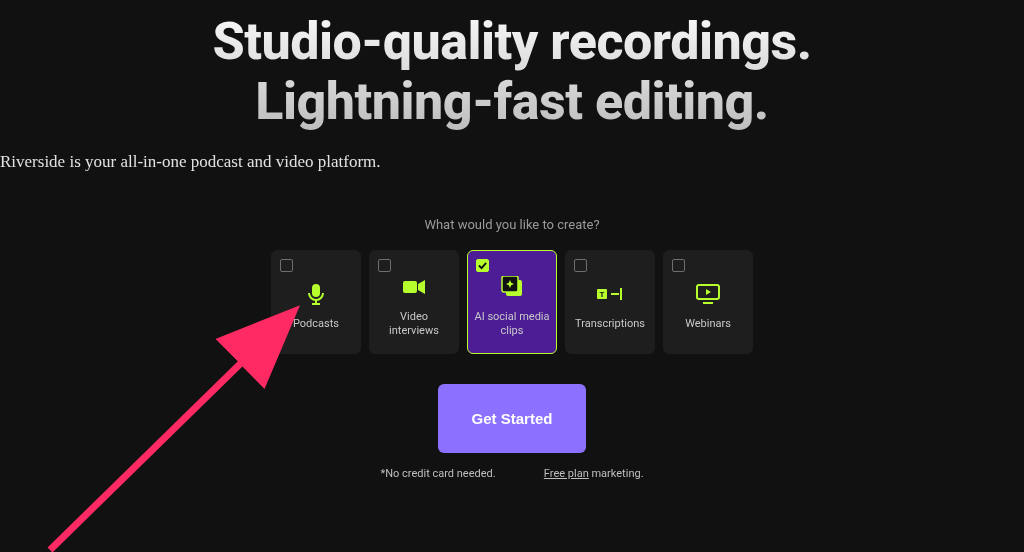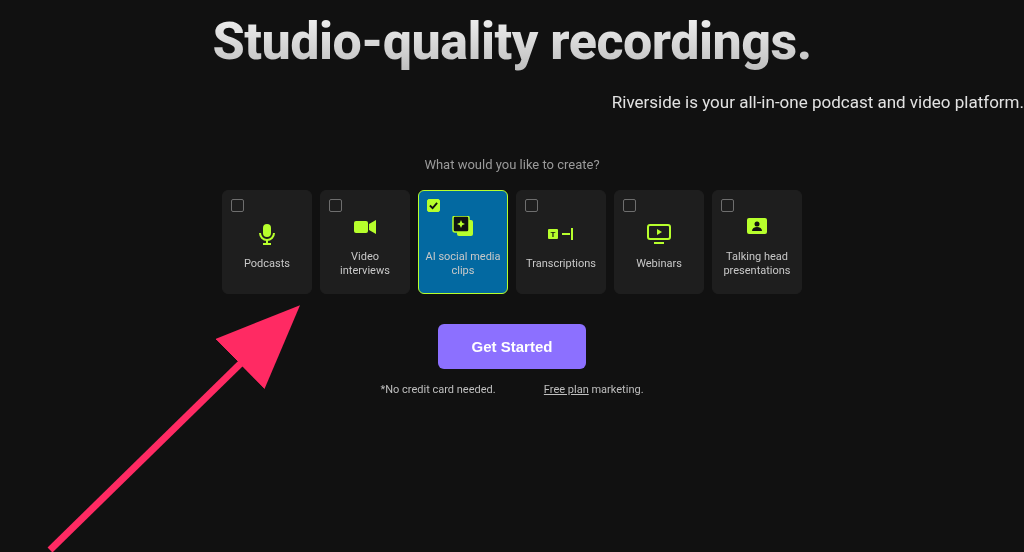--- a/index.html
+++ b/index.html
@@ -22,25 +22,26 @@
       font-weight: 800;
       line-height: 1.15;
       padding-top: 12px;
       letter-spacing: -0.5px;
       background: linear-gradient(180deg, #ffffff 0%, #bdbdbd 100%);
       -webkit-background-clip: text;
       background-clip: text;
       -webkit-text-fill-color: transparent;
     }
     .hero-subtitle {
-      text-align: right;
+      text-align: left;
       font-size: 17px;
       font-weight: 400;
       color: #e2e2e2;
       margin-top: 20px;
+      font-family: Liberation Serif, serif;
     }
     .prompt {
       text-align: center;
       font-size: 13px;
       color: #9a9a9a;
       margin-top: 45px;
     }
     .options-row {
       display: flex;
       justify-content: center;
@@ -56,21 +57,21 @@
       position: relative;
       display: flex;
       flex-direction: column;
       align-items: center;
       justify-content: center;
       cursor: pointer;
       padding: 6px 4px;
     }
     .option-card.selected {
       border: 1px solid #b7ff2c;
-      background: #0369a1;
+      background: #4c1d95;
     }
     .option-checkbox {
       position: absolute;
       top: 8px;
       left: 8px;
       width: 13px;
       height: 13px;
       border: 1.5px solid #6e6e6e;
       border-radius: 2px;
       display: flex;
@@ -106,21 +107,21 @@
     }
     .cta-button {
       display: block;
       margin: 30px auto 0;
       background: #8c70ff;
       color: #fff;
       font-weight: 700;
       font-size: 15px;
       border: none;
       border-radius: 6px;
-      padding: 14px 34px;
+      padding: 26px 34px;
       cursor: pointer;
     }
     .disclaimer {
       text-align: center;
       font-size: 11px;
       color: #bfbfbf;
       margin-top: 14px;
     }
     .disclaimer .free-plan {
       text-decoration: underline;
@@ -132,20 +133,21 @@
       left: 40px;
       top: 300px;
       pointer-events: none;
     }
   </style>
 </head>
 <body>
 
 <h1 class="hero-title">
   <span>Studio-quality recordings.</span><br>
+  <span>Lightning-fast editing.</span>
 </h1>
 
 <p class="hero-subtitle">Riverside is your all-in-one podcast and video platform.</p>
 
 <p class="prompt">What would you like to create?</p>
 
 <div class="options-row" id="options-row">
     <div class="option-card">
       <div class="option-checkbox"></div>
       <div class="option-icon">
@@ -198,31 +200,20 @@
     <div class="option-card">
       <div class="option-checkbox"></div>
       <div class="option-icon">
         <svg width="24" height="20" viewBox="0 0 24 20">
           <rect x="1" y="1" width="22" height="14" rx="2" fill="none" stroke="#b7ff2c" stroke-width="2"></rect>
           <polygon points="10,5 10,11 15,8" fill="#b7ff2c"></polygon>
           <line x1="7" y1="19" x2="17" y2="19" stroke="#b7ff2c" stroke-width="2"></line>
         </svg>
       </div>
       <div class="option-label">Webinars</div>
-    </div>
-    <div class="option-card">
-      <div class="option-checkbox"></div>
-      <div class="option-icon">
-        <svg width="22" height="20" viewBox="0 0 22 20">
-          <rect x="1" y="1" width="20" height="16" rx="2" fill="#b7ff2c"></rect>
-          <circle cx="11" cy="7" r="2.5" fill="#111"></circle>
-          <path d="M6 14c0-2.5 2.2-4 5-4s5 1.5 5 4" fill="#111"></path>
-        </svg>
-      </div>
-      <div class="option-label">Talking head presentations</div>
     </div>
   </div>
 
 <button class="cta-button">Get Started</button>
 
 <p class="disclaimer">
   <span>*No credit card needed.</span>
   <span>&nbsp;</span>
   <span class="free-plan">Free plan</span><span> marketing.</span>
 </p>

